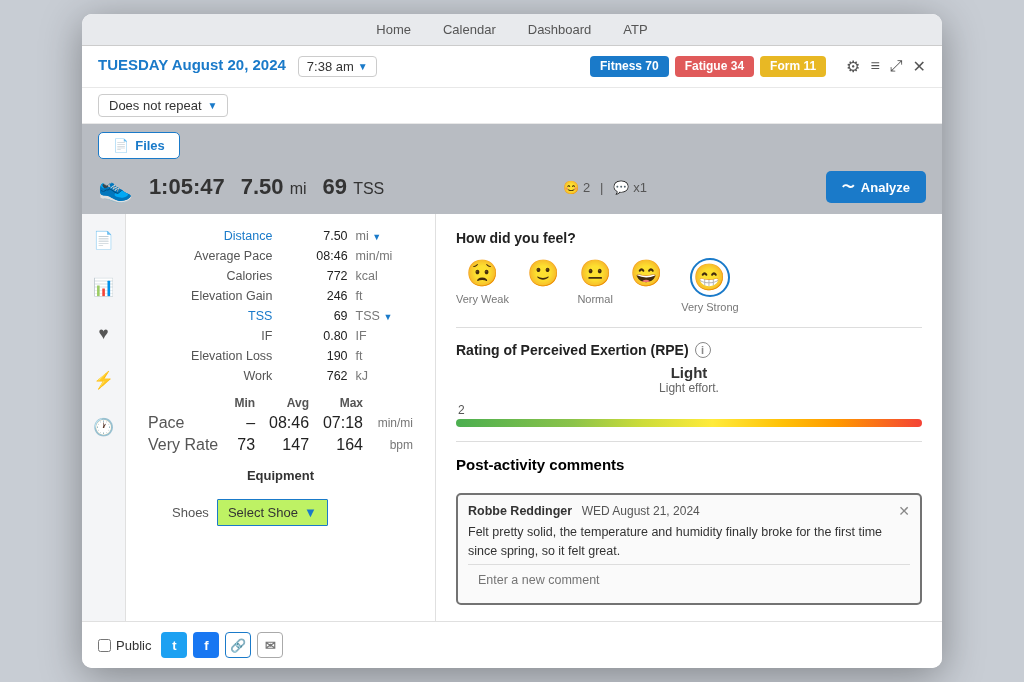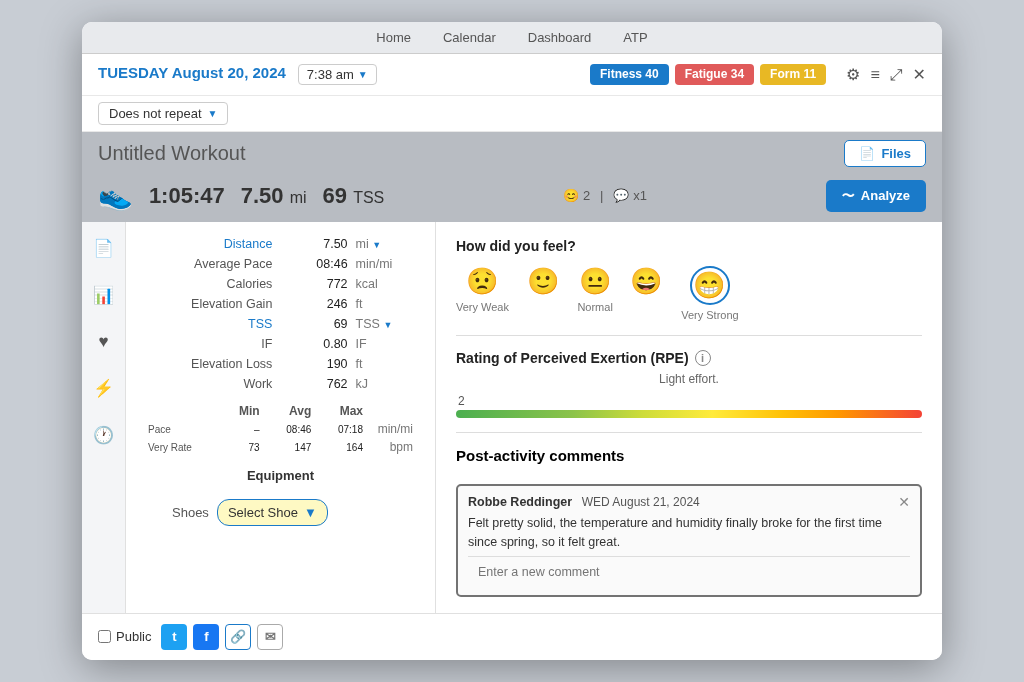--- a/index.html
+++ b/index.html
@@ -232,21 +232,21 @@
     }
     .min-avg-max th {
       text-align: right;
       font-size: 12px;
       color: #555;
       font-weight: 600;
       padding: 2px 6px;
     }
     .min-avg-max td {
       text-align: right;
-      font-size: 10px;
+      font-size: 16px;
       color: #222;
       padding: 2px 6px;
     }
     .min-avg-max td.row-label {
       text-align: left;
       color: #555;
     }
     .equipment-section {
       margin-top: 12px;
       text-align: center;
@@ -266,24 +266,24 @@
     }
     .shoes-label {
       color: #555;
       font-size: 13px;
     }
     .shoe-select {
       display: flex;
       align-items: center;
       gap: 6px;
       border: 1px solid #1a7ac9;
-      border-radius: 12px;
+      border-radius: 1px;
       padding: 5px 10px;
       color: #333;
-      background: #fef9c3;
+      background: #bef264;
       font-size: 13px;
       cursor: pointer;
     }
     .shoe-select .arrow { color: #1a7ac9; }
     
     .right-panel {
       flex: 1;
       padding: 16px 20px;
     }
     .section-title {
@@ -488,41 +488,40 @@
     <a href="#">ATP</a>
   </div>
 
   <div class="header-row">
     <span class="header-date">TUESDAY August 20, 2024</span>
     <div class="header-time">
       <span>7:38 am</span>
       <span class="arrow">▼</span>
     </div>
     <div class="badges">
-      <span class="badge badge-blue">Fitness 40</span>
+      <span class="badge badge-blue">Fitness 70</span>
       <span class="badge badge-red">Fatigue 34</span>
       <span class="badge badge-yellow">Form 11</span>
     </div>
     <div class="header-icons">
       <span>⚙</span>
       <span>≡</span>
       <span>⤢</span>
       <span>✕</span>
     </div>
   </div>
 
   <div class="repeat-row">
     <div class="repeat-dropdown">
       <span>Does not repeat</span>
       <span class="arrow">▼</span>
     </div>
   </div>
 
   <div class="workout-title-bar">
-    <input class="workout-title-input" type="text" value="Untitled Workout" style="">
     <button class="files-btn">
       <span>📄</span>
       <span>Files</span>
     </button>
   </div>
 
   <div class="stats-bar">
     <div class="stats-left">
   <span style="font-size:28px;">👟</span>
   <span style="font-size:22px; font-weight:700; color:#333;">1:05:47</span>
@@ -664,20 +663,21 @@
   </div>
         </div>
 
       <hr class="divider">
 
       <div class="rpe-section">
         <div class="rpe-title-row">
           <span>Rating of Perceived Exertion (RPE)</span>
           <span class="info-icon">i</span>
         </div>
+        <div class="rpe-level">Light</div>
         <div class="rpe-desc">Light effort.</div>
         <div class="rpe-scale">
           <div class="rpe-number">2</div>
           <div class="rpe-bar"></div>
         </div>
       </div>
 
       <hr class="divider">
 
       <div class="comments-section">

